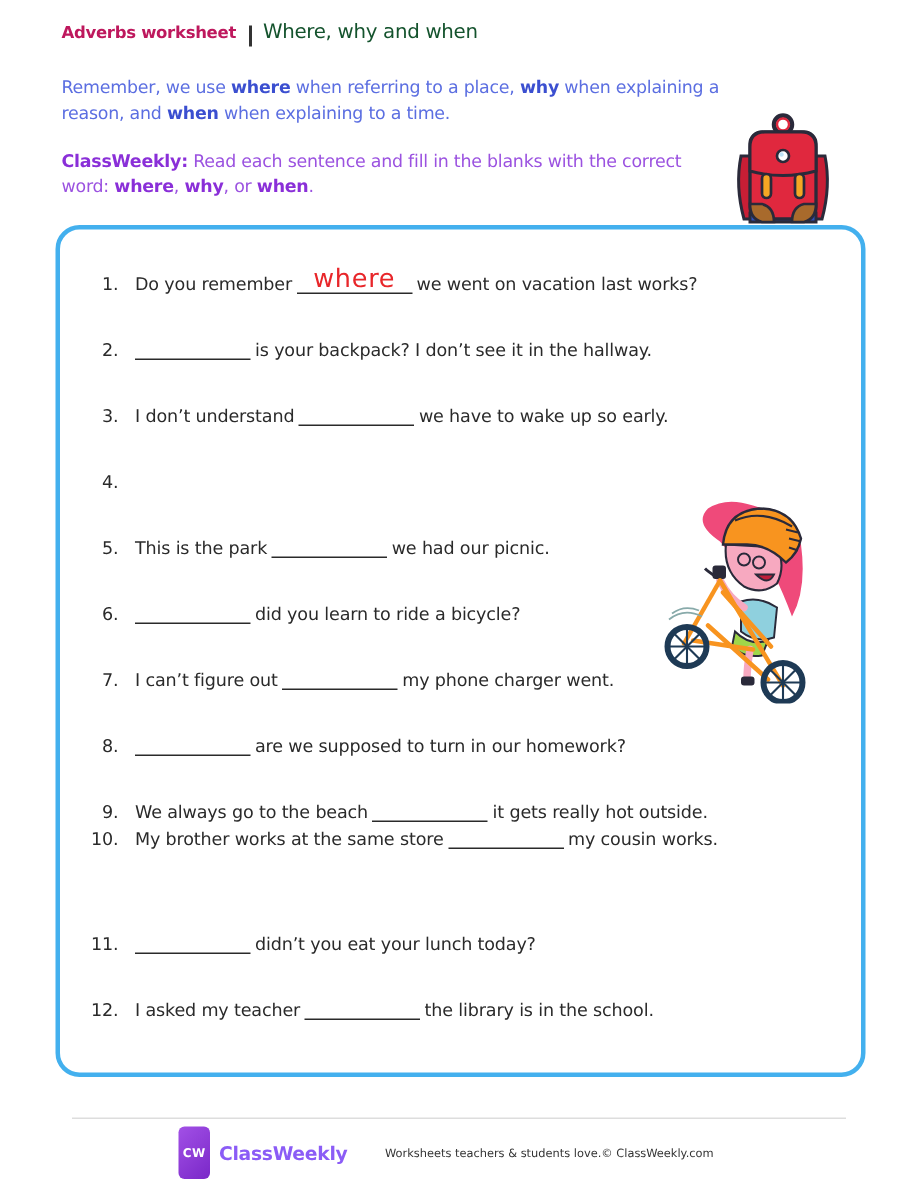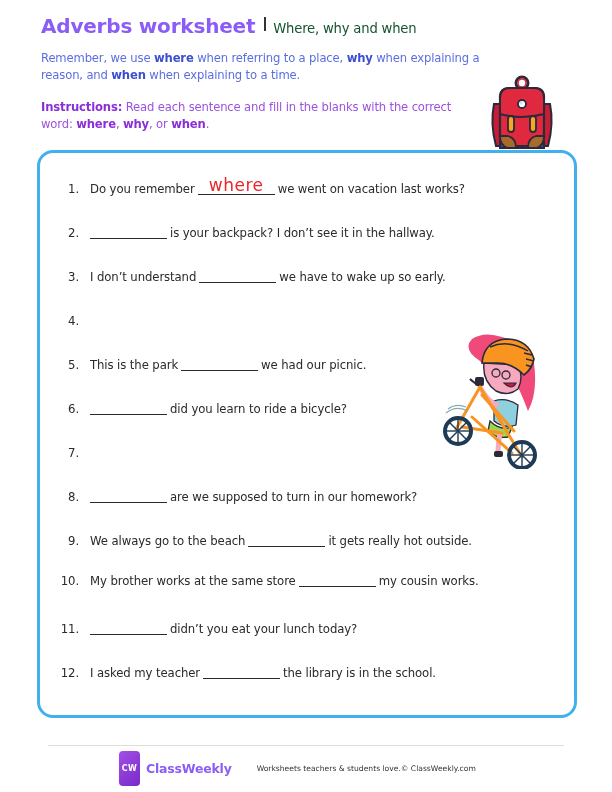--- a/index.html
+++ b/index.html
@@ -1,36 +1,36 @@
 <!DOCTYPE html>
 <html><head>
   <meta charset="utf-8">
   <style>
     * { box-sizing: border-box; margin: 0; padding: 0; }
     html, body { width: 612px; height: 792px; background: #ffffff; overflow: hidden; }
     body { position: relative; font-family: "DejaVu Sans", "Liberation Sans", sans-serif; color: #2a2a2a; }
 
     .header { position: absolute; left: 41px; top: 14px; height: 20px; display: flex; align-items: baseline; white-space: nowrap; }
-    .header .title { font-size: 20px; font-weight: bold; color: #8b5cf6; letter-spacing: -0.2px; }
+    .header .title { font-size: 11px; font-weight: bold; color: #be185d; letter-spacing: -0.2px; }
     .header .sep { display: inline-block; width: 2px; height: 14px; background: #333; margin: 0 7px 0 9px; align-self: center; }
     .header .subtitle { font-size: 13.2px; color: #14532d; letter-spacing: -0.2px; }
 
     .intro { position: absolute; left: 41px; top: 50px; width: 445px; font-size: 11.6px; line-height: 16.5px; color: #5b6ee1; letter-spacing: -0.15px; }
     .intro b { color: #3b4fd0; font-weight: bold; }
 
     .instructions { position: absolute; left: 41px; top: 99px; width: 430px; font-size: 11.6px; line-height: 16.5px; color: #9b52e0; letter-spacing: -0.15px; }
     .instructions b { color: #8a2fd8; font-weight: bold; }
 
     .backpack { position: absolute; left: 488px; top: 74px; width: 68px; height: 80px; }
 
     .box { position: absolute; left: 37px; top: 150px; width: 540px; height: 568px; border: 3px solid #43b0ee; border-radius: 16px; }
 
     .q { position: absolute; left: 0; height: 20px; white-space: nowrap; font-size: 11.7px; color: #2a2a2a; letter-spacing: -0.1px; display: flex; align-items: flex-end; }
     .q .num { position: absolute; left: 0; width: 42px; text-align: right; bottom: 2px; }
-    .q .text { position: absolute; left: 53px; bottom: 2px; display: flex; align-items: flex-start; }
+    .q .text { position: absolute; left: 53px; bottom: 2px; display: flex; align-items: center; }
     .blank { display: inline-block; width: 77px; border-bottom: 1px solid #2a2a2a; height: 13px; margin: 0 3px; position: relative; }
     .blank.filled .answer { position: absolute; left: 0; right: 0; bottom: 0px; text-align: center; font-size: 17px; color: #e8262a; font-family: "DejaVu Sans", sans-serif; letter-spacing: 0.5px; line-height: 17px; }
 
     .cyclist { position: absolute; left: 442px; top: 333px; width: 96px; height: 136px; }
 
     .footer-line { position: absolute; left: 48px; top: 745px; width: 516px; height: 1px; background: #dddddd; }
     .footer { position: absolute; left: 119px; top: 757px; height: 22px; display: flex; align-items: center; white-space: nowrap; }
     .logo-badge { width: 21px; height: 35px; border-radius: 4px; background: linear-gradient(135deg, #a250e6, #7a28c8); color: #fff; font-size: 8px; font-weight: bold; display: flex; align-items: center; justify-content: center; letter-spacing: 0.3px; }
     .logo-text { margin-left: 6px; font-size: 12.5px; font-weight: bold; color: #8b5cf6; letter-spacing: -0.2px; }
     .tagline { margin-left: 25px; font-size: 7.6px; color: #333; }
@@ -40,21 +40,21 @@
 <body>
 
 <div class="header">
   <span class="title">Adverbs worksheet</span>
   <span class="sep"></span>
   <span class="subtitle">Where, why and when</span>
 </div>
 
 <p class="intro"><span>Remember, we use </span><b>where</b><span> when referring to a place, </span><b>why</b><span> when explaining a reason, and </span><b>when</b><span> when explaining to a time.</span></p>
 
-<p class="instructions"><b>Instructions:</b><span> Read each sentence and fill in the blanks with the correct word: </span><b>where</b><span>, </span><b>why</b><span>, or </span><b>when</b><span>.</span></p>
+<p class="instructions"><b>ClassWeekly:</b><span> Read each sentence and fill in the blanks with the correct word: </span><b>where</b><span>, </span><b>why</b><span>, or </span><b>when</b><span>.</span></p>
 
 <svg class="backpack" viewBox="0 0 68 80">
 
   <circle cx="34" cy="9" r="6" fill="none" stroke="#2a2a3a" stroke-width="3"></circle>
   <circle cx="34" cy="9" r="4" fill="none" stroke="#e0283e" stroke-width="1.6"></circle>
 
   <path d="M6 30 Q2 50 8 72 L14 72 L14 30 Z" fill="#c81e35" stroke="#2a2a3a" stroke-width="2"></path>
   <path d="M62 30 Q66 50 60 72 L54 72 L54 30 Z" fill="#c81e35" stroke="#2a2a3a" stroke-width="2"></path>
 
   <path d="M12 68 L56 68 L56 74 L12 74 Z" fill="#2f4fb8" stroke="#2a2a3a" stroke-width="2"></path>
@@ -114,37 +114,42 @@
     </div>
     <div class="q" style="left: 37px; top: 398px; width: 420px;">
       <span class="num">6.</span>
       <span class="text">
         <span class="blank" style="margin-left: 0px;"></span>
         <span>did you learn to ride a bicycle?</span>
       </span>
     </div>
     <div class="q" style="left: 37px; top: 442px; width: 420px;">
       <span class="num">7.</span>
+      <span class="text">
+        <span>I can’t figure out</span>
+        <span class="blank"></span>
+        <span>my phone charger went.</span>
+      </span>
     </div>
     <div class="q" style="left: 37px; top: 486px; width: 420px;">
       <span class="num">8.</span>
       <span class="text">
         <span class="blank" style="margin-left: 0px;"></span>
         <span>are we supposed to turn in our homework?</span>
       </span>
     </div>
     <div class="q" style="left: 37px; top: 530px; width: 420px;">
       <span class="num">9.</span>
       <span class="text">
         <span>We always go to the beach</span>
         <span class="blank"></span>
         <span>it gets really hot outside.</span>
       </span>
     </div>
-    <div class="q" style="left: 37px; top: 570px; width: 420px;">
+    <div class="q" style="left: 37px; top: 548px; width: 420px;">
       <span class="num">10.</span>
       <span class="text">
         <span>My brother works at the same store</span>
         <span class="blank"></span>
         <span>my cousin works.</span>
       </span>
     </div>
     <div class="q" style="left: 37px; top: 618px; width: 420px;">
       <span class="num">11.</span>
       <span class="text">

